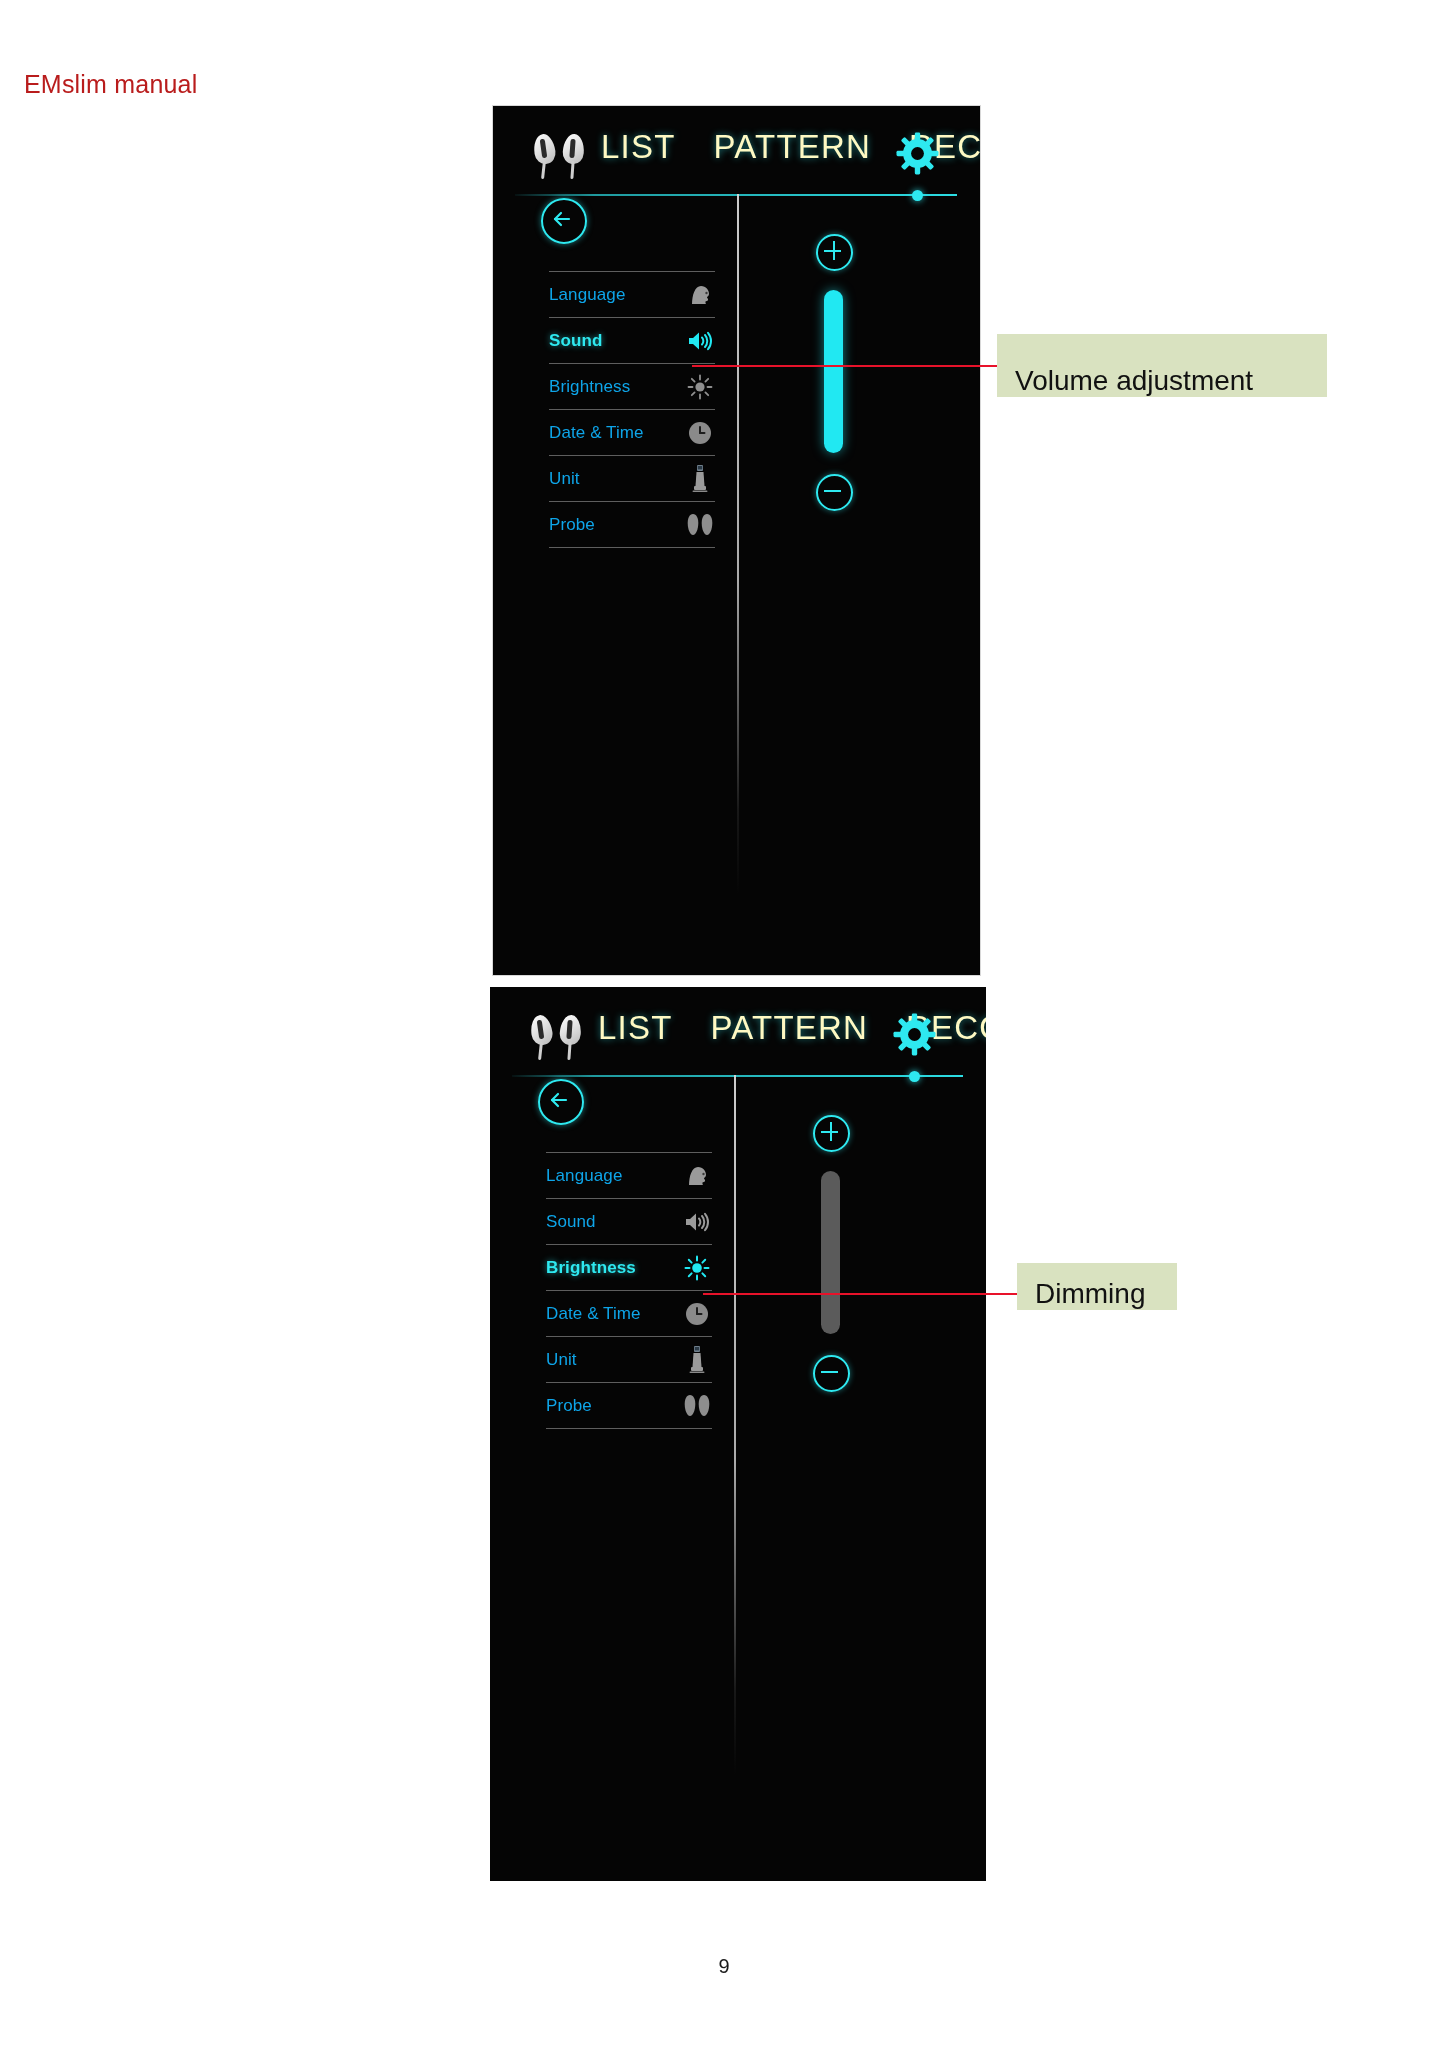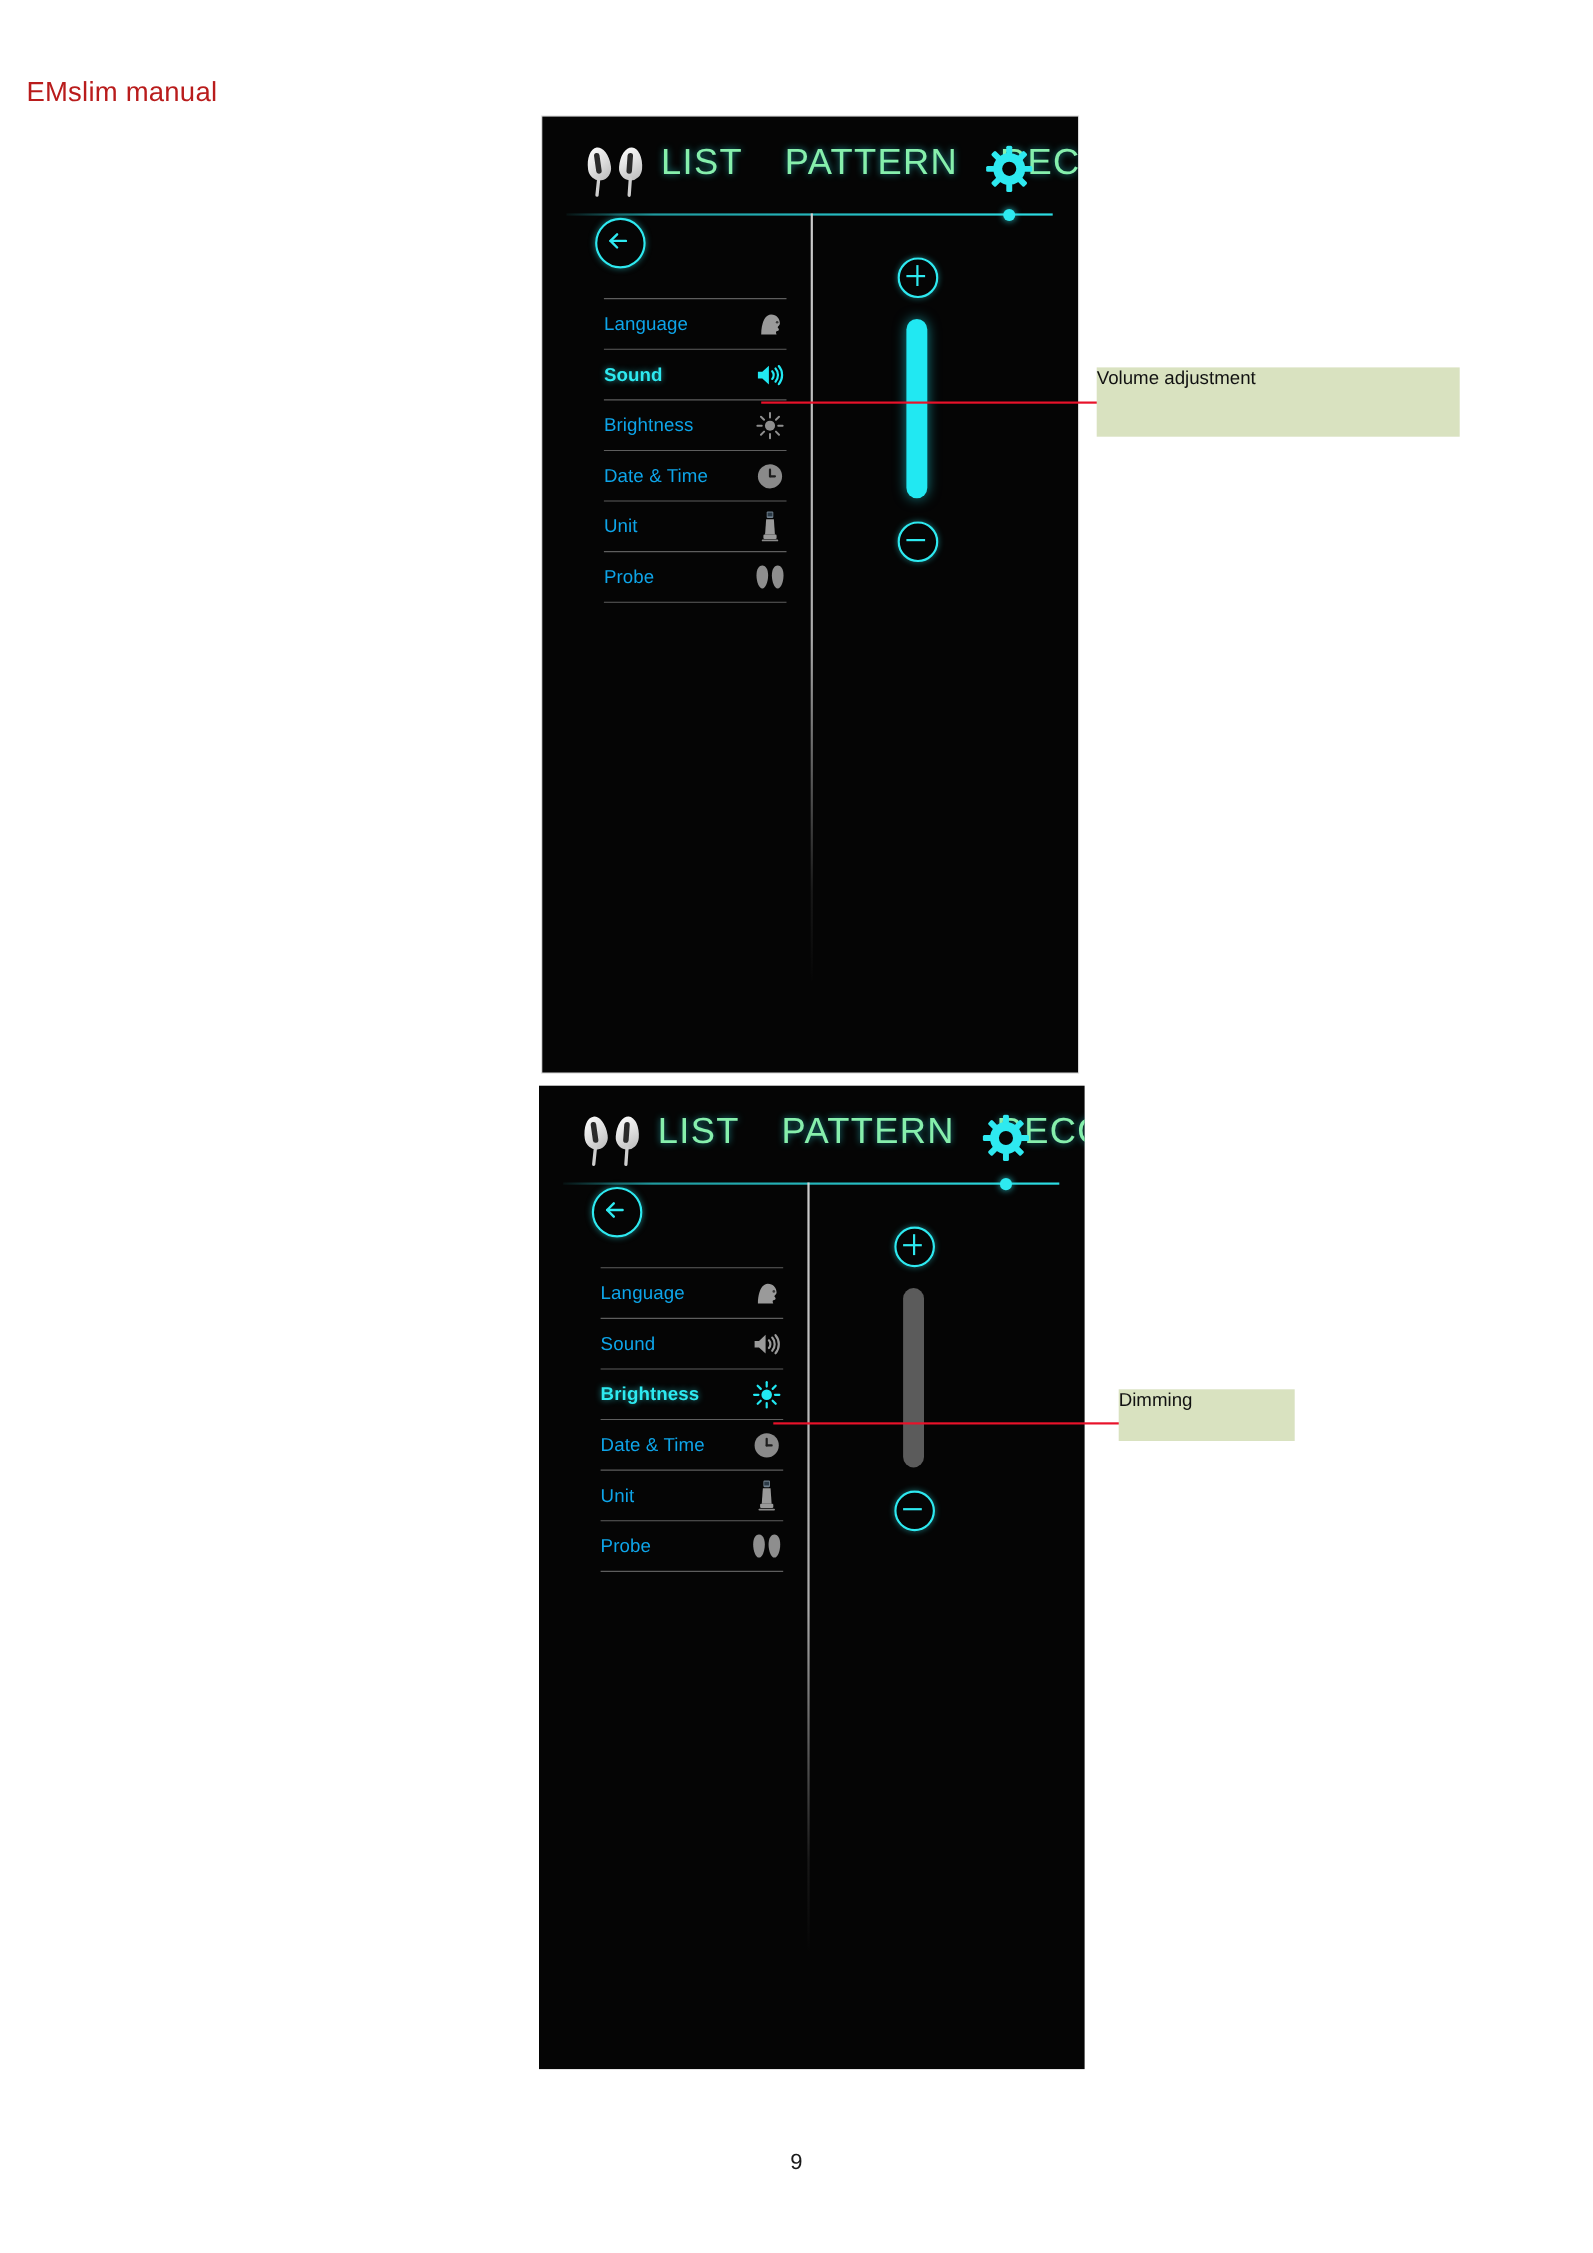--- a/index.html
+++ b/index.html
@@ -116,21 +116,21 @@
 
   .nav-links {
     position: absolute;
     left: 108px;
     top: 10px;
     display: flex;
     align-items: center;
     gap: 38px;
   }
   .nav-link {
-    color: #86efac;
+    color: #fef9c3;
     font-size: 33px;
     letter-spacing: 1.2px;
     font-family: "Liberation Sans", sans-serif;
     text-shadow: 0 0 7px rgba(46,233,240,0.55);
     line-height: 1;
   }
   .gear-icon {
     position: absolute;
     left: 403px;
     top: 12px;
@@ -267,23 +267,24 @@
   }
   .slider-track.off {
     background: #5b5b5b;
   }
 
   
   .callout {
     position: absolute;
     background: #d9e2c0;
     color: #111111;
-    font-size: 17px;
+    font-size: 28px;
     display: flex;
-    align-items: flex-start;
+    align-items: flex-end;
+    padding-left: 18px;
     box-sizing: border-box;
   }
   .callout.c1 { left: 997px; top: 334px; width: 330px; height: 63px; }
   .callout.c2 { left: 1017px; top: 1263px; width: 160px; height: 47px; }
 
   .leader {
     position: absolute;
     height: 2px;
     background: #e8122a;
   }

